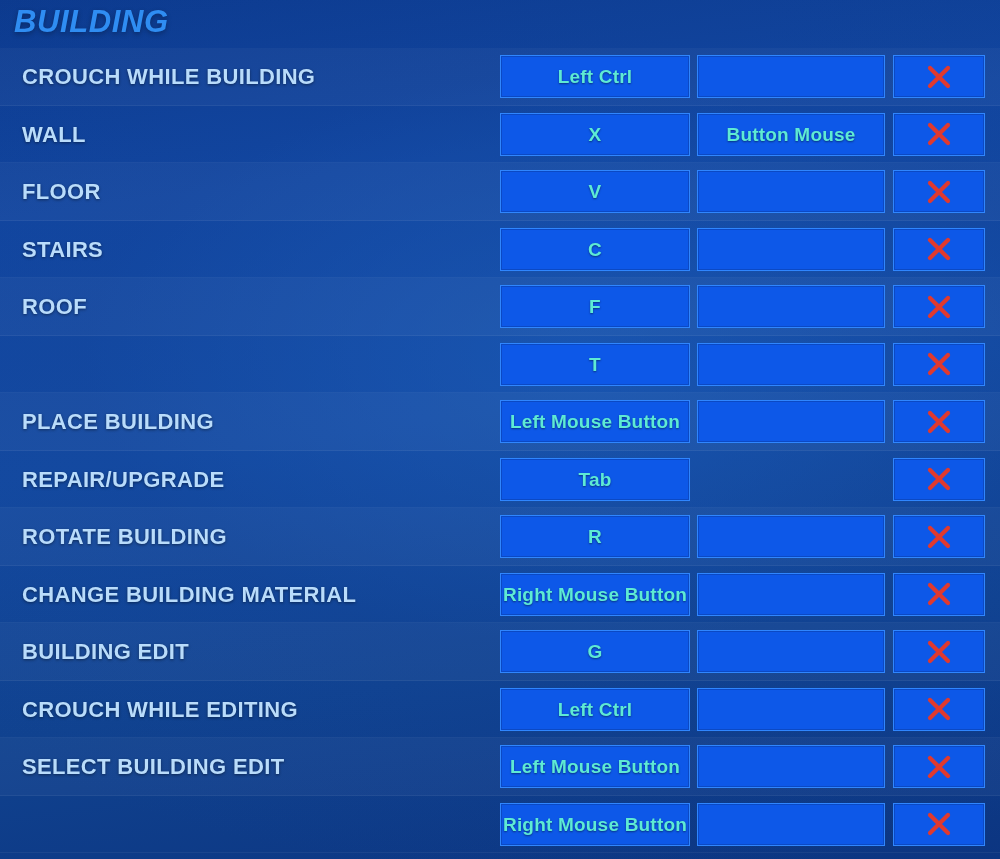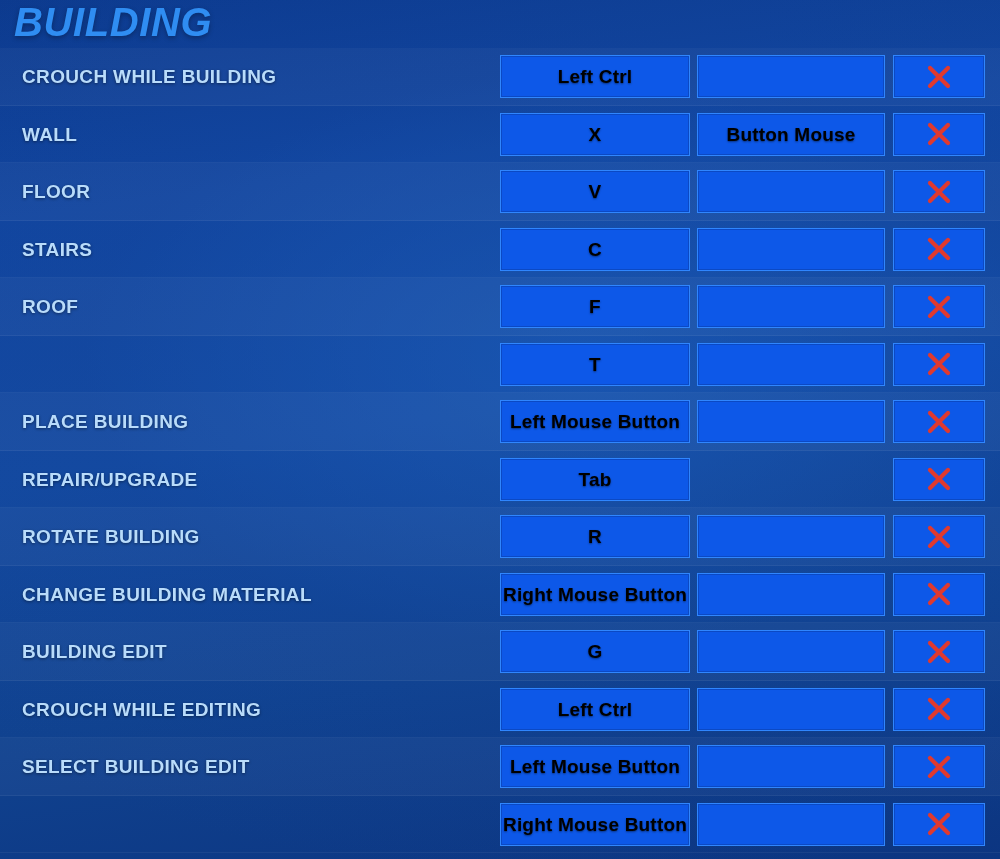--- a/index.html
+++ b/index.html
@@ -20,21 +20,21 @@
       linear-gradient(172deg, #0c3a8e 0%, #11459e 22%, #13499f 48%, #10428f 74%, #0c3581 100%);
   }
 
   
   .section-header {
     position: absolute;
     left: 14px;
     top: 2px;
     height: 40px;
     line-height: 40px;
-    font-size: 40px;
+    font-size: 31px;
     font-weight: bold;
     font-style: italic;
     letter-spacing: 0.6px;
     color: #2f8df2;
     text-shadow: 0 2px 5px rgba(0,0,0,0.30);
     white-space: nowrap;
   }
 
   
   .rows {
@@ -59,21 +59,21 @@
     height: 1px;
     background: rgba(255,255,255,0.055);
   }
 
   .row-label {
     position: absolute;
     left: 22px;
     top: 0;
     height: 57.5px;
     line-height: 57.5px;
-    font-size: 19px;
+    font-size: 22px;
     font-weight: bold;
     letter-spacing: 0.35px;
     color: #b9dcfb;
     text-shadow: 0 1px 3px rgba(0,0,0,0.45);
     white-space: nowrap;
   }
 
   
   .cell {
     position: absolute;
@@ -98,21 +98,21 @@
   .cell-text {
     position: absolute;
     top: 0;
     left: 50%;
     transform: translateX(-50%);
     height: 31px;
     line-height: 41px;
     font-size: 19px;
     font-weight: bold;
     letter-spacing: 0.2px;
-    color: #000000;
+    color: #5eead4;
     text-shadow: 0 1px 2px rgba(0,0,0,0.45);
     white-space: nowrap;
   }
 
   .reset-x {
     position: absolute;
     top: 50%;
     left: 50%;
     transform: translate(-50%, -50%);
     width: 28px;

